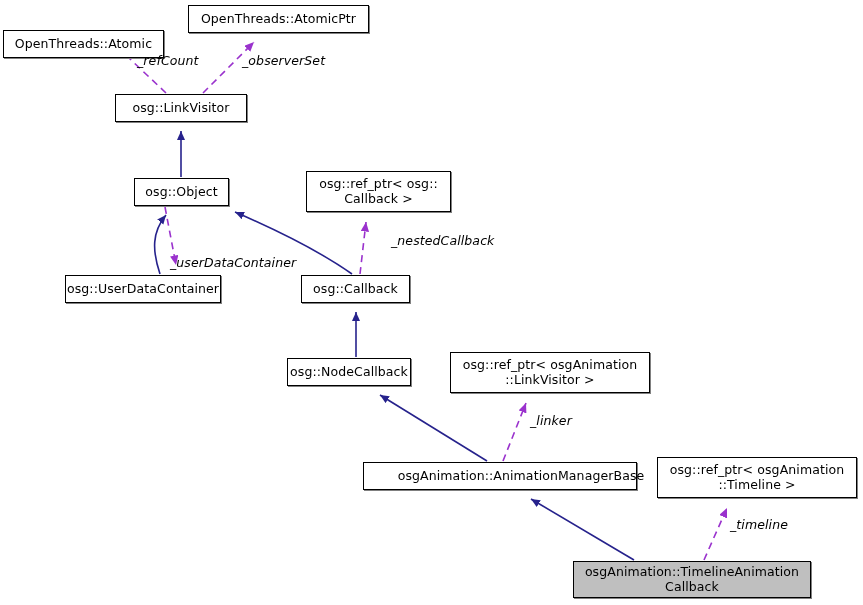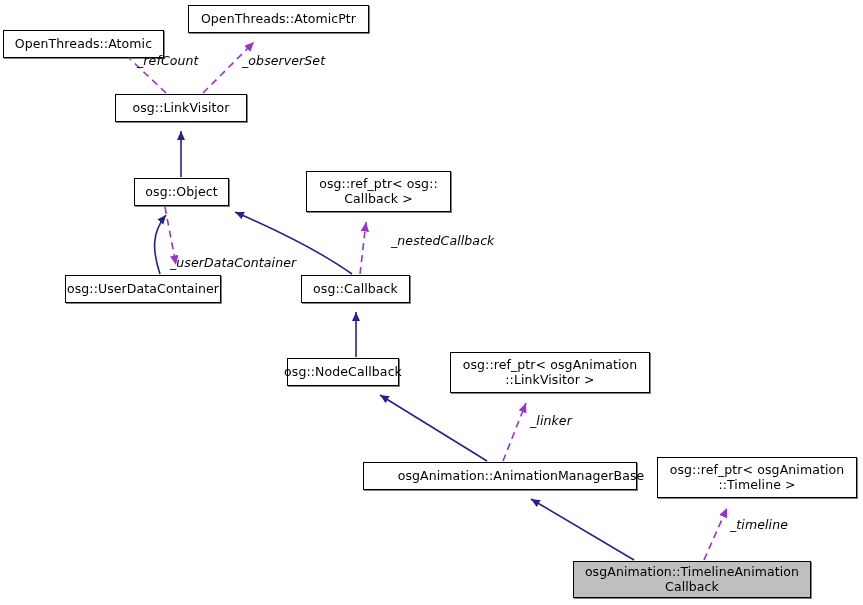--- a/index.html
+++ b/index.html
@@ -120,21 +120,21 @@
   </svg>
 
   <div class="node" style="left: 3px; top: 5px; width: 161px; height: 28px; margin-top: 25px;">OpenThreads::Atomic</div>
   <div class="node" style="left: 188px; top: 5px; width: 181px; height: 28px;">OpenThreads::AtomicPtr</div>
   <div class="node" style="left: 115px; top: 94px; width: 132px; height: 28px;">osg::LinkVisitor</div>
   <div class="node" style="left: 134px; top: 178px; width: 95px; height: 28px;">osg::Object</div>
   <div class="node" style="left: 306px; top: 171px; width: 145px; height: 41px;">osg::ref_ptr&lt; osg::
 Callback &gt;</div>
   <div class="node" style="left: 65px; top: 275px; width: 156px; height: 28px;">osg::UserDataContainer</div>
   <div class="node" style="left: 301px; top: 275px; width: 109px; height: 28px;">osg::Callback</div>
-  <div class="node" style="left: 287px; top: 358px; width: 112px; height: 28px;">osg::NodeCallback</div>
+  <div class="node" style="left: 287px; top: 358px; width: 124px; height: 28px;">osg::NodeCallback</div>
   <div class="node" style="left: 450px; top: 352px; width: 200px; height: 41px;">osg::ref_ptr&lt; osgAnimation
 ::LinkVisitor &gt;</div>
   <div class="node" style="left: 363px; top: 462px; width: 274px; height: 28px; padding-left: 42px;">osgAnimation::AnimationManagerBase</div>
   <div class="node" style="left: 657px; top: 457px; width: 200px; height: 41px;">osg::ref_ptr&lt; osgAnimation
 ::Timeline &gt;</div>
   <div class="node highlight" style="left: 573px; top: 561px; width: 238px; height: 37px; background: rgb(191, 191, 191);">osgAnimation::TimelineAnimation
 Callback</div>
 
   <div class="edge-label" style="left: 137px; top: 55px;">_refCount</div>
   <div class="edge-label" style="left: 242px; top: 55px;">_observerSet</div>

